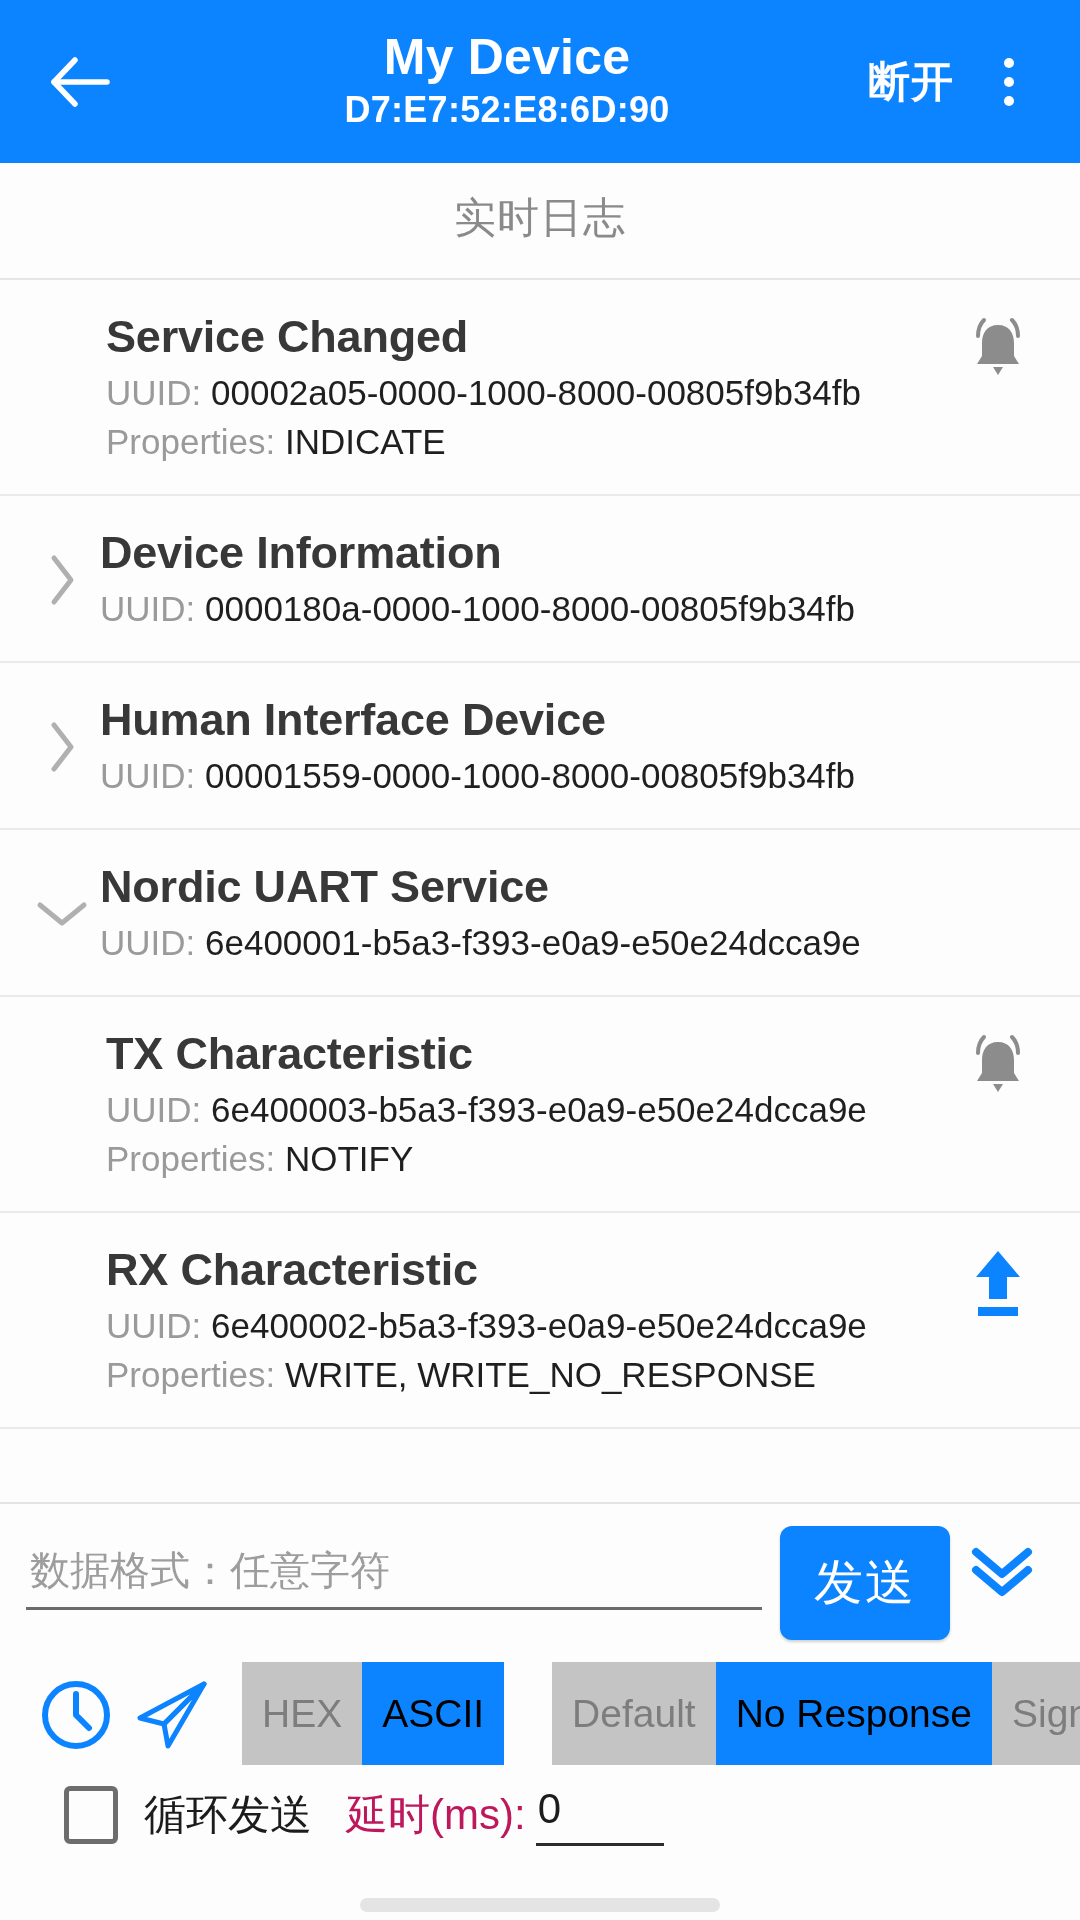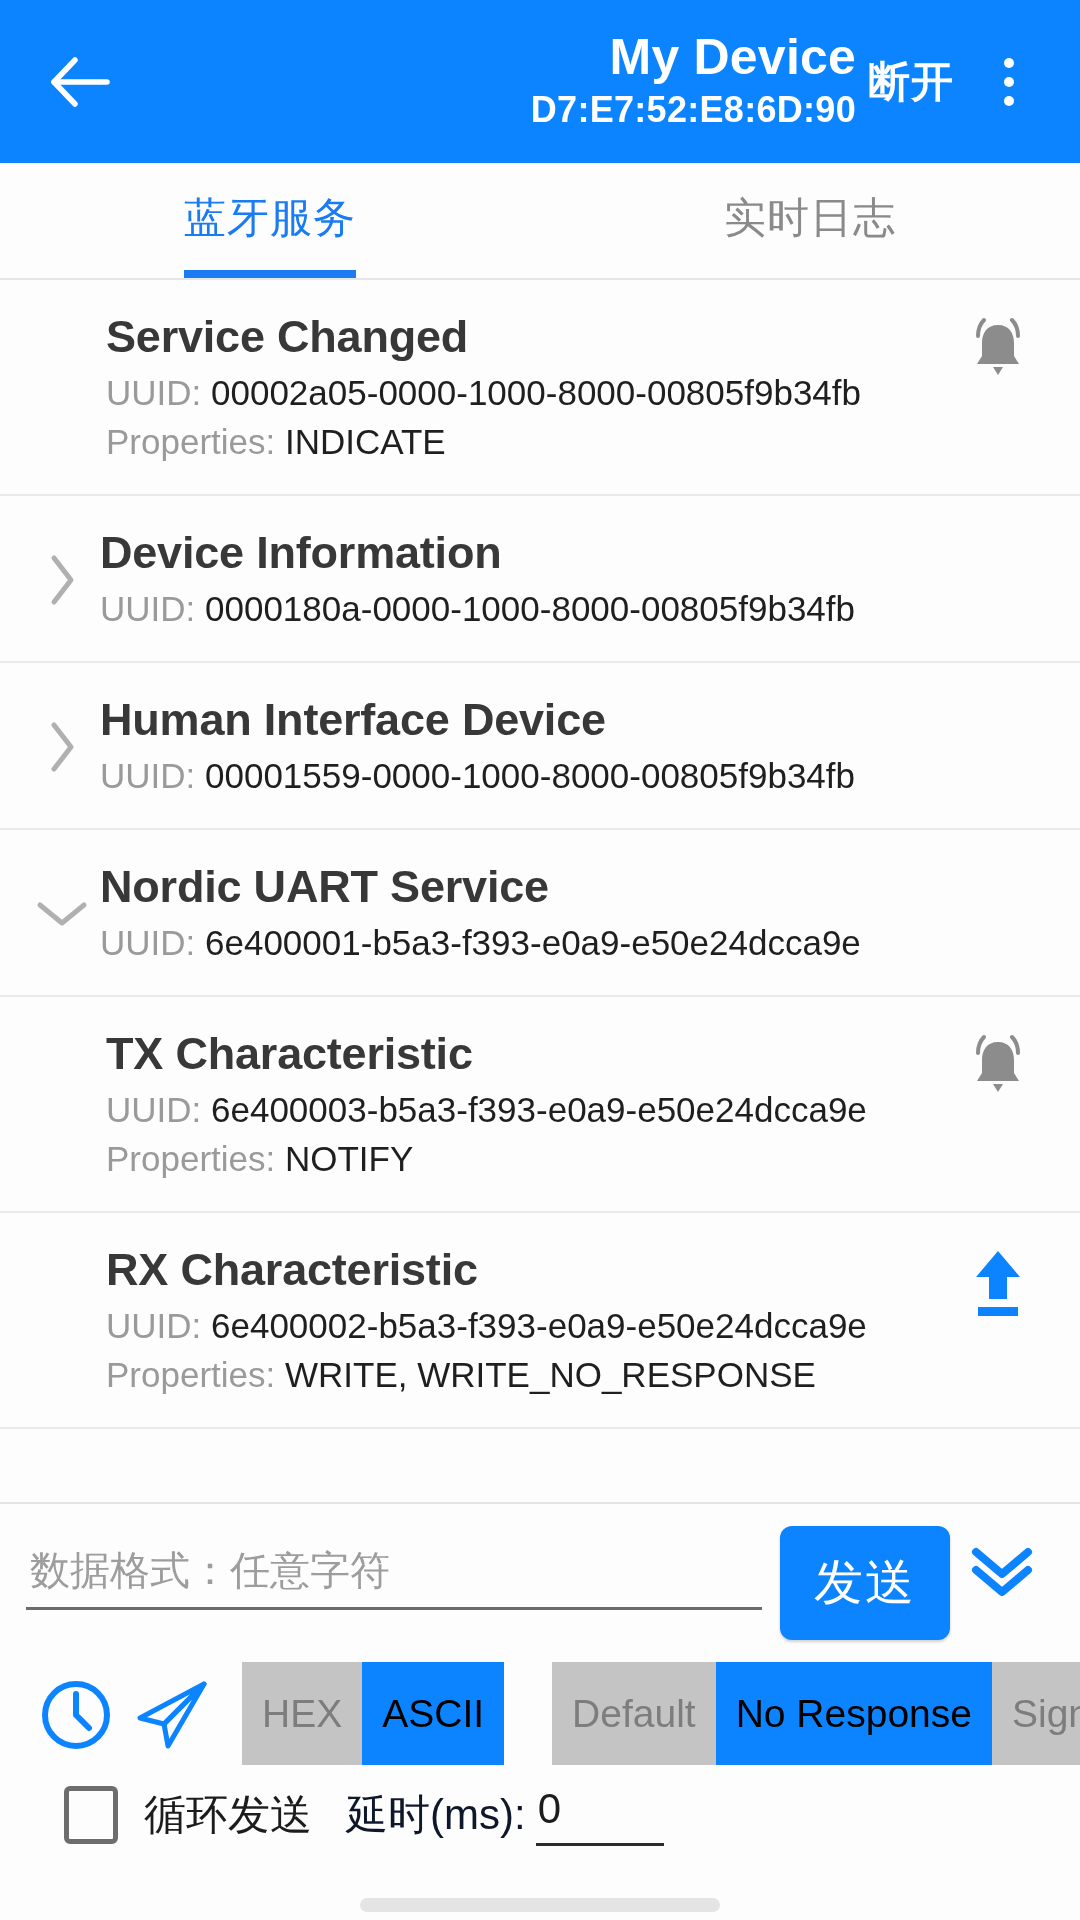--- a/index.html
+++ b/index.html
@@ -34,21 +34,21 @@
     height: 96px;
     display: flex;
     align-items: center;
     justify-content: center;
     flex: 0 0 96px;
   }
   .appbar-titles {
     flex: 1 1 auto;
     display: flex;
     flex-direction: column;
-    align-items: flex-end;
+    align-items: center;
     padding-left: 30px;
     padding-bottom: 4px;
   }
   .appbar-title {
     color: #ffffff;
     font-size: 50px;
     font-weight: bold;
     line-height: 60px;
     letter-spacing: 0.2px;
   }
@@ -269,21 +269,21 @@
     flex: 0 0 54px;
   }
   .loop-label {
     font-size: 42px;
     color: #1c1c1c;
     margin-left: 26px;
     white-space: nowrap;
   }
   .delay-label {
     font-size: 42px;
-    color: #0f172a;
+    color: #be185d;
     margin-left: 34px;
     white-space: nowrap;
   }
   .delay-input {
     width: 128px;
     border: none;
     border-bottom: 3px solid #2b2b2b;
     outline: none;
     background: transparent;
     font-family: inherit;
@@ -327,24 +327,20 @@
     </div>
     <div class="appbar-action">断开</div>
     <div class="overflow-btn">
       <span class="dot"></span>
       <span class="dot"></span>
       <span class="dot"></span>
     </div>
   </div>
 
   <div class="tabbar">
-    <div class="tab active">
-      <span class="tab-label">蓝牙服务</span>
-      <span class="tab-indicator"></span>
-    </div>
     <div class="tab">
       <span class="tab-label">实时日志</span>
     </div>
   </div>
 
   <div class="list">
 
     <div class="row char">
       <div class="row-body">
         <div class="row-title">Service Changed</div>

